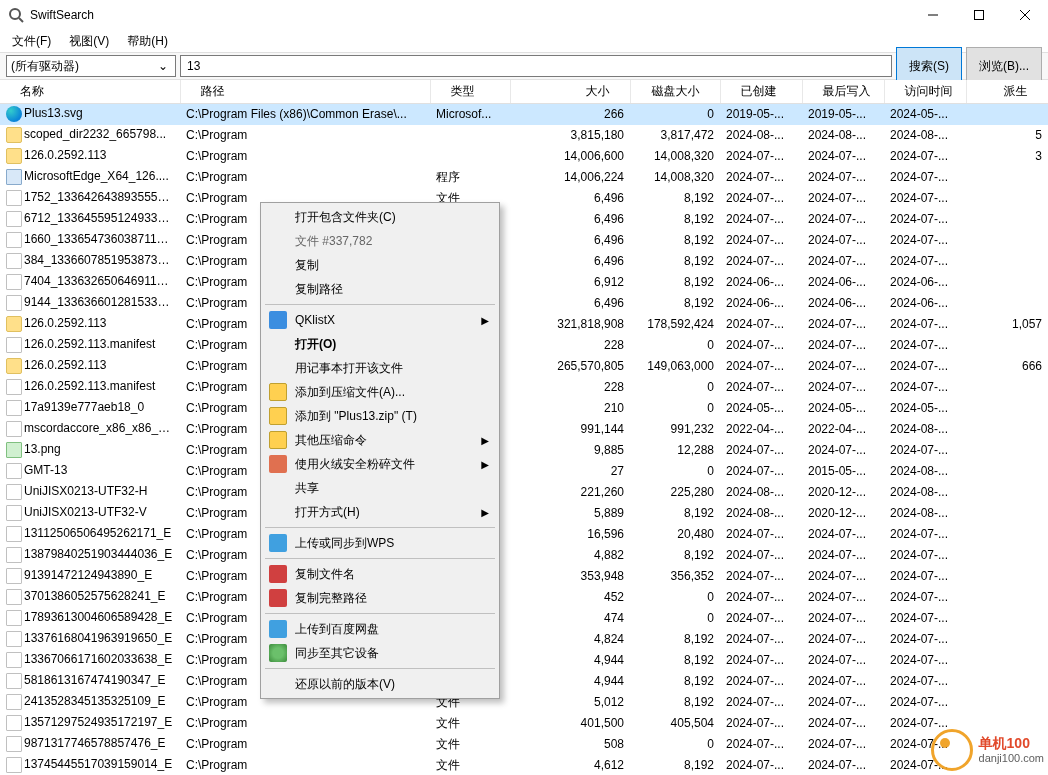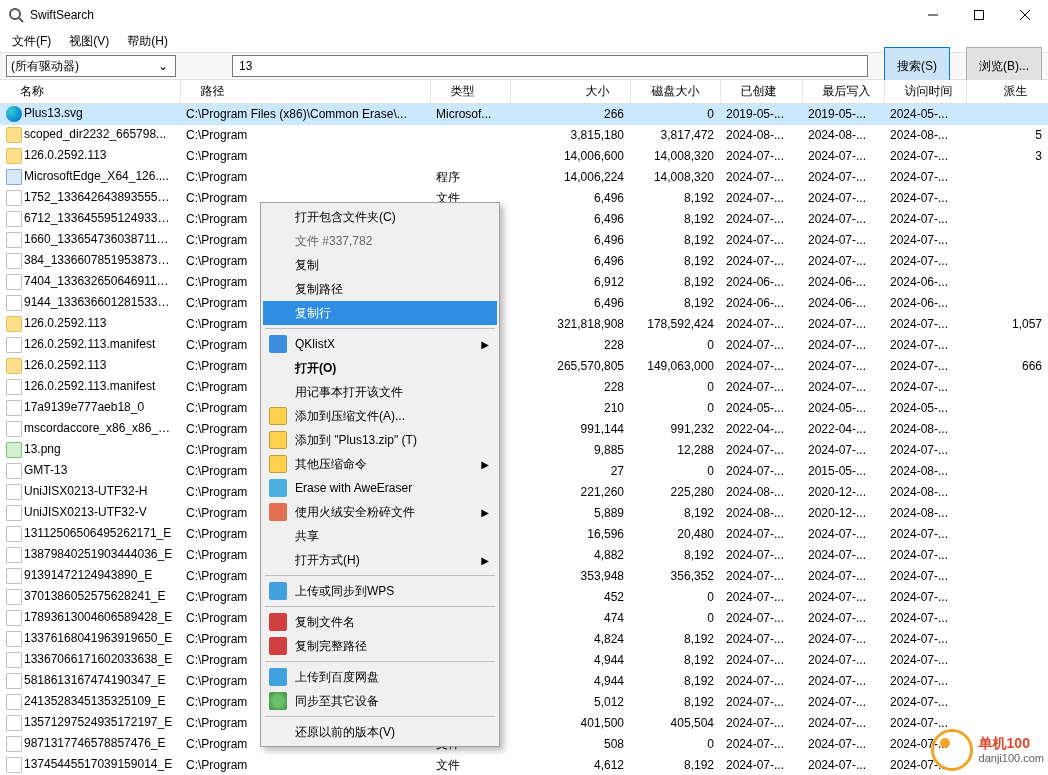--- a/index.html
+++ b/index.html
@@ -4,24 +4,24 @@
 <style>
 * { margin: 0; padding: 0; box-sizing: border-box; }
 body { font-family: "Microsoft YaHei", "Segoe UI", Tahoma, sans-serif; font-size: 12px; background: #fff; width: 1048px; height: 775px; overflow: hidden; position: relative; }
 .titlebar { height: 30px; background: #fff; display: flex; align-items: center; padding: 0 0 0 8px; border-bottom: 0; }
 .titlebar .app-icon { width: 16px; height: 16px; margin-right: 6px; display: inline-flex; align-items: center; justify-content: center; }
 .titlebar .title { flex: 1; font-size: 12px; }
 .win-controls { display: flex; }
 .win-controls div { width: 46px; height: 30px; display: flex; align-items: center; justify-content: center; cursor: default; }
 .menubar { height: 22px; display: flex; align-items: center; padding: 0 4px; gap: 2px; }
 .menubar span { padding: 2px 8px; cursor: default; text-align: right; }
-.toolbar { height: 28px; display: flex; align-items: center; padding: 3px 6px; gap: 16px; border-top: 1px solid #e0e0e0; border-bottom: 1px solid #e0e0e0; background: #f8f8f8; }
+.toolbar { height: 28px; display: flex; align-items: center; padding: 3px 6px; gap: 4px; border-top: 1px solid #e0e0e0; border-bottom: 1px solid #e0e0e0; background: #f8f8f8; }
 .drive-select { width: 170px; height: 22px; border: 1px solid #7a7a7a; background: #fff; font-size: 12px; padding: 0 4px; display: flex; align-items: center; justify-content: space-between; }
 .drive-select .dd { width: 16px; text-align: center; }
-.search-input { flex: 1; height: 22px; border: 1px solid #7a7a7a; padding: 0 6px; font-size: 12px; margin-left: 40px; }
+.search-input { flex: 1; height: 22px; border: 1px solid #7a7a7a; padding: 0 6px; font-size: 12px; }
 .btn { height: 38px; padding: 0 12px; border: 1px solid #adadad; background: #e1e1e1; font-size: 12px; cursor: default; display: flex; align-items: center; }
 .btn.active { border: 1px solid #0078d7; background: #cce4f7; }
 .table-wrap { position: relative; height: calc(775px - 30px - 22px - 28px); overflow: hidden; }
 table { width: 100%; border-collapse: collapse; table-layout: fixed; }
 thead th { text-align: left; font-weight: normal; padding: 3px 20px; background: #fff; border-right: 1px solid #e8e8e8; border-bottom: 1px solid #e0e0e0; height: 22px; white-space: nowrap; overflow: hidden; }
 thead th.num { text-align: right; }
 tbody td { padding: 2px 6px; height: 21px; white-space: nowrap; overflow: hidden; text-overflow: ellipsis; border-bottom: 0; }
 tbody td.num { text-align: right; }
 tbody tr.selected td { background: #cce8ff; }
 .row-icon { display: inline-block; width: 16px; height: 16px; vertical-align: middle; margin-right: 2px; }
@@ -489,24 +489,20 @@
         <span>文件 #337,782</span>
       </div>
     <div class="cm-item">
         <span class="ci"></span>
         <span>复制</span>
       </div>
     <div class="cm-item">
         <span class="ci"></span>
         <span>复制路径</span>
       </div>
-    <div class="cm-item highlight">
-        <span class="ci"></span>
-        <span>复制行</span>
-      </div>
     <div class="cm-sep"></div>
     <div class="cm-item">
         <span class="ci ci-blue"></span>
         <span>QKlistX</span>
         <span class="arrow">▶</span>
       </div>
     <div class="cm-item">
         <span class="ci"></span>
         <b>打开(O)</b>
       </div>
@@ -519,24 +515,20 @@
         <span>添加到压缩文件(A)...</span>
       </div>
     <div class="cm-item">
         <span class="ci ci-zip"></span>
         <span>添加到 "Plus13.zip" (T)</span>
       </div>
     <div class="cm-item">
         <span class="ci ci-zip"></span>
         <span>其他压缩命令</span>
         <span class="arrow">▶</span>
-      </div>
-    <div class="cm-item">
-        <span class="ci ci-eraser"></span>
-        <span>Erase with AweEraser</span>
       </div>
     <div class="cm-item">
         <span class="ci ci-shred"></span>
         <span>使用火绒安全粉碎文件</span>
         <span class="arrow">▶</span>
       </div>
     <div class="cm-item">
         <span class="ci"></span>
         <span>共享</span>
       </div>

